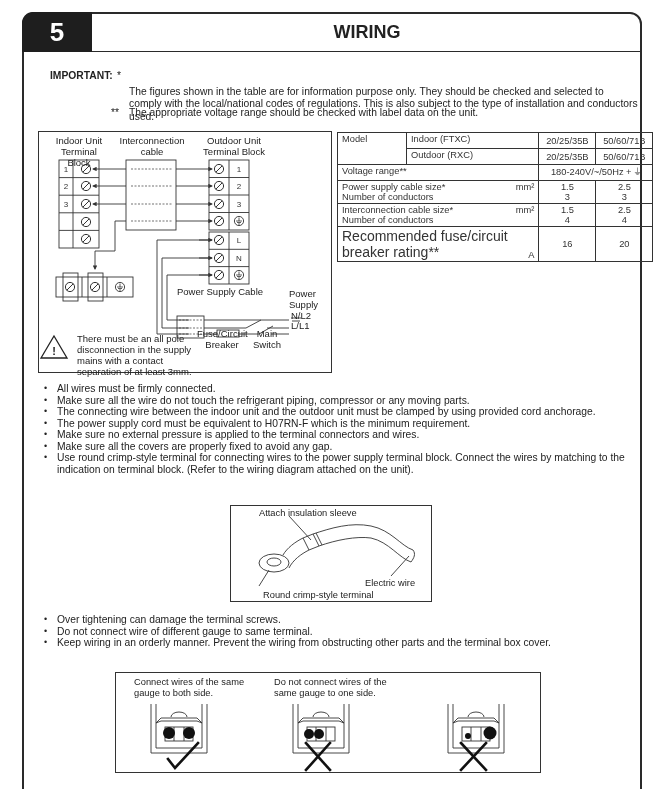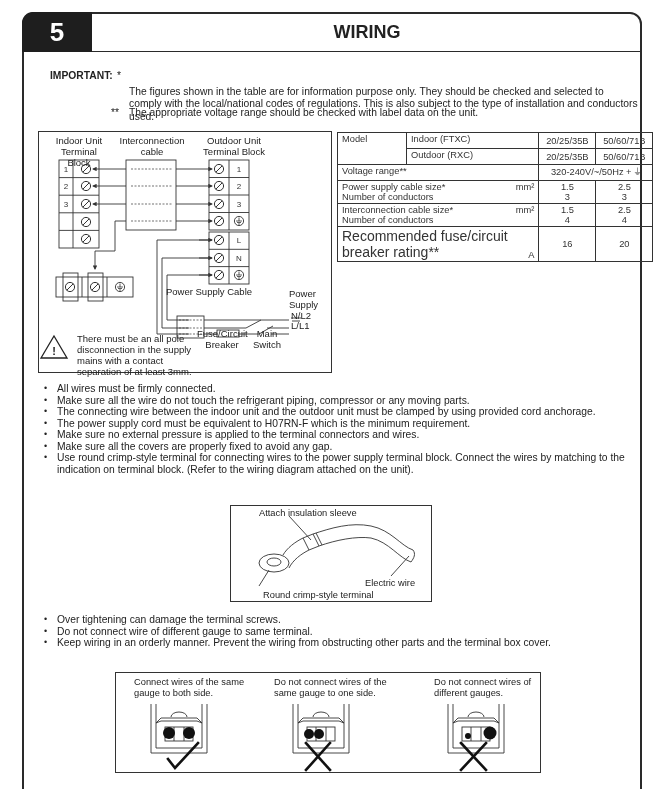--- a/index.html
+++ b/index.html
@@ -167,21 +167,21 @@
     </g>
 
     <g>
       <path d="M13,204 L26,226 L0,226 Z" fill="none" stroke="#222" stroke-width="1.3" transform="translate(2,0)"></path>
       <text x="15" y="223" font-size="11" font-weight="bold" fill="#222" text-anchor="middle" font-family="Liberation Sans, sans-serif">!</text>
     </g>
   </svg>
   <div class="tlbl" style="left:10px;top:3px;width:60px;">Indoor Unit Terminal Block</div>
   <div class="tlbl" style="left:78px;top:3px;width:70px;">Interconnection cable</div>
   <div class="tlbl" style="left:160px;top:3px;width:70px;">Outdoor Unit Terminal Block</div>
-  <div class="tlbl" style="left:120px;top:154px;width:100px;">Power Supply Cable</div>
+  <div class="tlbl" style="left:131px;top:154px;width:100px;">Power Supply Cable</div>
   <div class="tlbl" style="left:250px;top:156px;width:40px;text-align:left;">Power Supply</div>
   <div class="tlbl" style="left:252px;top:178px;width:30px;text-align:left;">N/L2</div>
   <div class="tlbl" style="left:252px;top:188px;width:30px;text-align:left;">L/L1</div>
   <div class="tlbl" style="left:158px;top:196px;width:50px;">Fuse/Circuit Breaker</div>
   <div class="tlbl" style="left:210px;top:196px;width:36px;">Main Switch</div>
   <div class="tlbl" style="left:38px;top:201px;width:120px;text-align:left;">There must be an all pole disconnection in the supply mains with a contact separation of at least 3mm.</div>
 </div>
 
 <table class="spec">
   <tbody>
@@ -191,21 +191,21 @@
     <td class="c" style="width:48px;">20/25/35B</td>
     <td class="c" style="width:48px;">50/60/71B</td>
   </tr>
   <tr>
     <td colspan="2">Outdoor (RXC)</td>
     <td class="c">20/25/35B</td>
     <td class="c">50/60/71B</td>
   </tr>
   <tr>
     <td colspan="3">Voltage range**</td>
-    <td colspan="2" class="c">320-240V/~/50Hz + ⏚</td>
+    <td colspan="2" class="c">180-240V/~/50Hz + ⏚</td>
   </tr>
   <tr>
     <td colspan="2" style="border-right:none;">
           <div>Power supply cable size*</div>
           <div>Number of conductors</div>
         </td>
     <td style="border-left:none;text-align:right;">mm²</td>
     <td class="c">
           <div>1.5</div>
           <div>3</div>
@@ -275,21 +275,20 @@
 
 <ul class="b b2">
   <li>Over tightening can damage the terminal screws.</li>
   <li>Do not connect wire of different gauge to same terminal.</li>
   <li>Keep wiring in an orderly manner. Prevent the wiring from obstructing other parts and the terminal box cover.</li>
 </ul>
 
 <div class="gauge">
   <div class="gcap" style="left:18px;top:4px;width:120px;">Connect wires of the same gauge to both side.</div>
   <div class="gcap" style="left:158px;top:4px;width:130px;">Do not connect wires of the same gauge to one side.</div>
-  <div class="gcap" style="left:318px;top:4px;width:110px;">Do not connect wires of different gauges.</div>
   <svg width="426" height="101" style="position:absolute;left:0;top:0;">
     <g fill="none" stroke="#333" stroke-width="0.9">
       <g transform="translate(35,0)">
         <polyline points="0,31 0,80 56,80 56,31"></polyline>
           <polyline points="5,31 5,75 51,75 51,31"></polyline>
         <path d="M20,44 A8,5 0 0 1 36,44"></path>
         <path d="M5,50 L10,45 L46,45 L51,50 L46,48 L10,48 Z"></path>
         <rect x="14" y="54" width="28" height="14"></rect>
           <line x1="23" y1="54" x2="23" y2="68"></line>
           <line x1="33" y1="54" x2="33" y2="68"></line>

